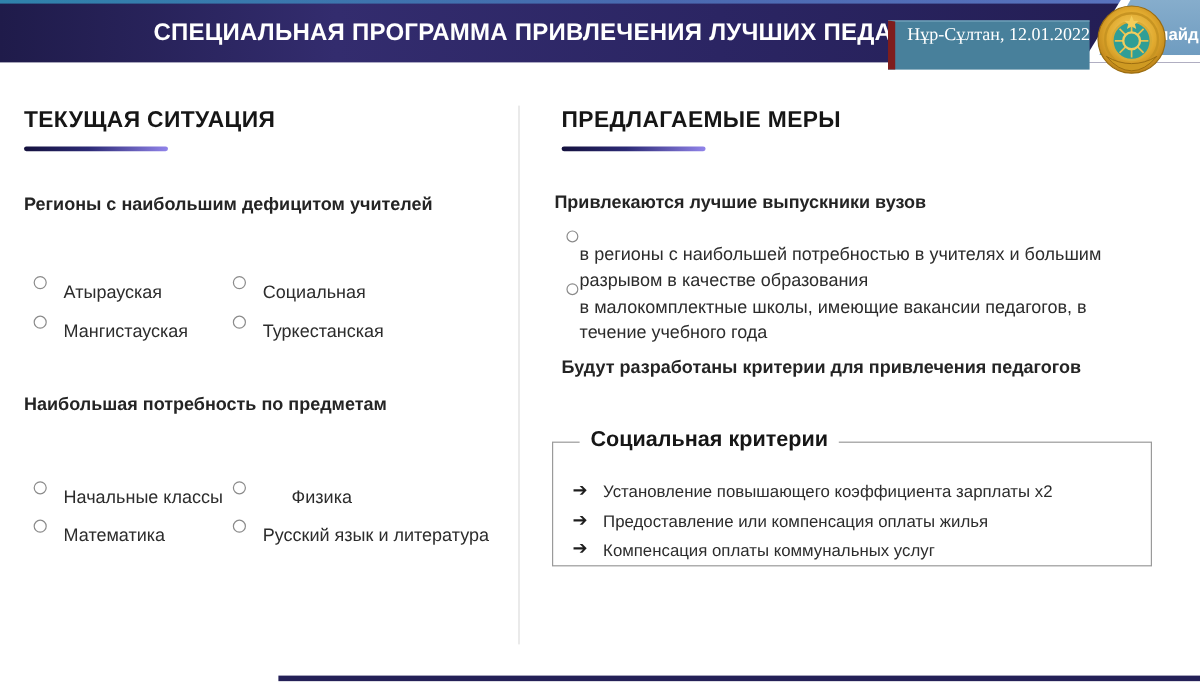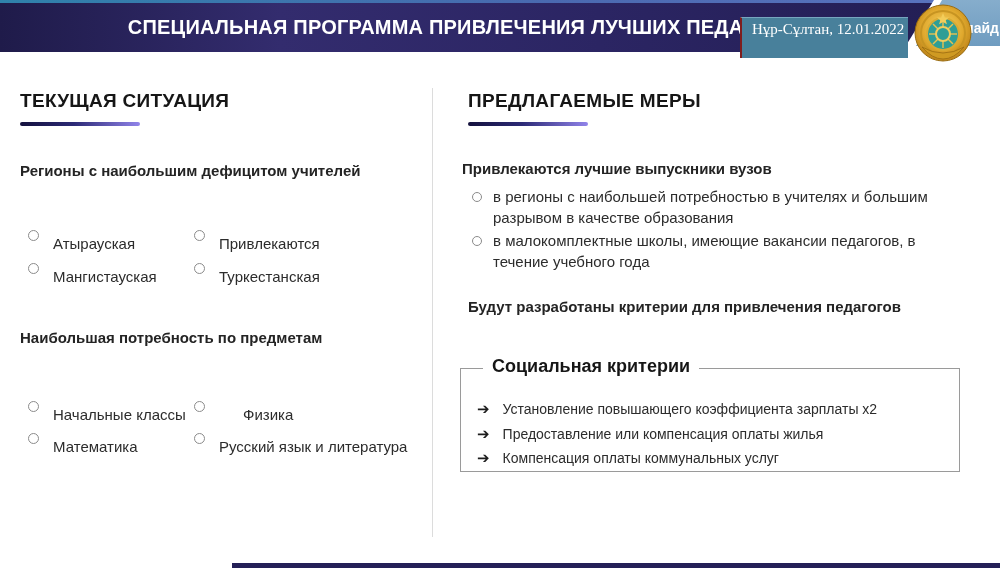--- a/index.html
+++ b/index.html
@@ -15,42 +15,42 @@
                display:flex;align-items:center;justify-content:center;
                color:#ffffff;font-size:20px;font-weight:bold;letter-spacing:.2px;z-index:1;
                white-space:nowrap;}
   .corner-backing{position:absolute;left:890px;top:0;width:112px;height:52px;background:#ffffff;
                   clip-path:polygon(44px 0,112px 0,112px 52px,12px 52px);z-index:2;}
   .corner-wedge{position:absolute;left:890px;top:0;width:112px;height:46px;
                 background:linear-gradient(180deg,#86adcc,#6f9cc0);
                 clip-path:polygon(52px 0,112px 0,112px 46px,26px 46px);z-index:3;}
   .corner-label{position:absolute;right:3px;top:20px;color:#ffffff;font-size:14px;font-weight:bold;}
   .overlay-box{position:absolute;left:740px;top:17px;width:168px;height:41px;background:#48809b;
-               border-top:1px solid #77a6bf;border-left:2px solid #7f1d1d;z-index:4;
+               border-top:1px solid #77a6bf;border-left:6px solid #7f1d1d;z-index:4;
                font-family:"Liberation Serif",serif;color:#ffffff;font-size:15px;line-height:19px;
                padding:2px 0 0 0;box-sizing:border-box;}
   .overlay-line1{padding-left:10px;white-space:nowrap;}
   .overlay-line2{padding-left:24px;white-space:nowrap;}
   .emblem{position:absolute;left:912px;top:3px;width:62px;height:62px;z-index:5;}
 
   
   .divider{position:absolute;left:432px;top:88px;width:1px;height:449px;background:#dcdcdc;}
   .col-heading{position:absolute;font-size:19px;font-weight:bold;color:#161616;letter-spacing:.3px;
                white-space:nowrap;}
   .heading-underline{position:absolute;width:120px;height:4px;border-radius:2px;
                background:linear-gradient(90deg,#14113d,#2c2a76 45%,#9184ea);}
   .sec-title{position:absolute;font-size:15px;font-weight:bold;color:#242424;white-space:nowrap;}
 
   
   .li{position:absolute;display:flex;align-items:center;height:18px;}
   .circ{width:9px;height:9px;border:1.5px solid #8b8b8b;border-radius:50%;flex:0 0 auto;}
   .li .txt{margin-left:14px;font-size:15px;color:#2c2c2c;white-space:nowrap;margin-top:16px;}
 
   
-  .wli{position:absolute;display:flex;align-items:flex-start;width:492px;}
+  .wli{position:absolute;display:flex;align-items:flex-start;width:492px;flex-direction:column;}
   .wli .circ{margin-top:6px;width:8px;height:8px;}
   .wli .txt{margin-left:11px;font-size:15px;line-height:21px;color:#2c2c2c;}
 
   .statement{position:absolute;font-size:15px;font-weight:bold;color:#242424;white-space:nowrap;}
 
   
   .support-box{position:absolute;left:460px;top:368px;width:498px;height:102px;
                border:1px solid #9a9a9a;background:#ffffff;}
   .support-title{position:absolute;left:22px;top:-13px;background:#ffffff;padding:0 9px;
                  font-size:18px;font-weight:bold;color:#161616;white-space:nowrap;}
@@ -112,21 +112,21 @@
   <div class="li" style="left:28px;top:226px;">
     <span class="circ"></span>
     <span class="txt">Атырауская</span>
   </div>
   <div class="li" style="left:28px;top:259px;">
     <span class="circ"></span>
     <span class="txt">Мангистауская</span>
   </div>
   <div class="li" style="left:194px;top:226px;">
     <span class="circ"></span>
-    <span class="txt">Привлекаются</span>
+    <span class="txt">Социальная</span>
   </div>
   <div class="li" style="left:194px;top:259px;align-items:center;">
     <span class="circ"></span>
     <span class="txt">Туркестанская</span>
   </div>
 
   <div class="sec-title" style="left:20px;top:329px;">Наибольшая потребность по предметам</div>
 
   <div class="li" style="left:28px;top:397px;">
     <span class="circ"></span>

